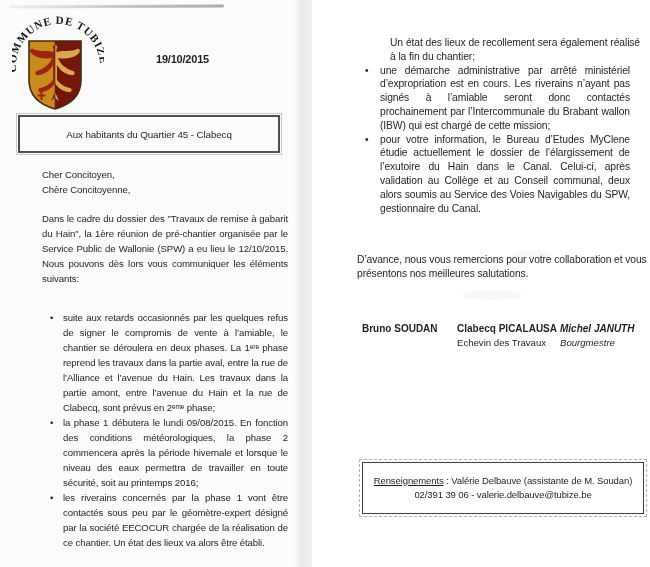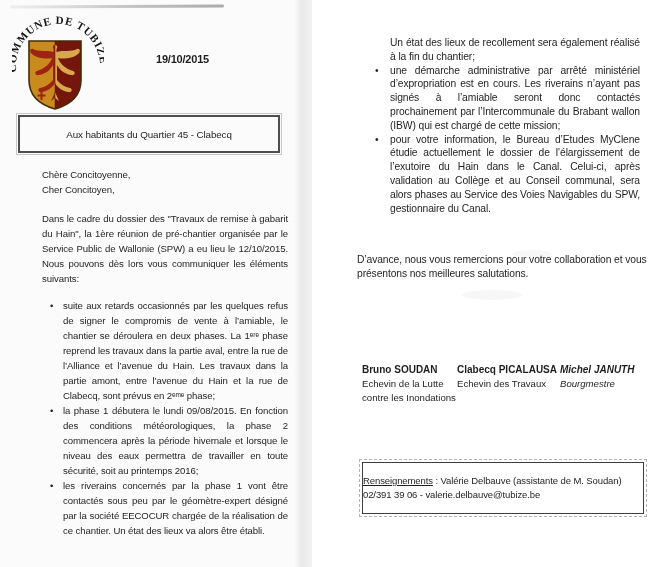--- a/index.html
+++ b/index.html
@@ -30,44 +30,44 @@
   .banner{
     position:absolute;left:18px;top:115px;width:258px;height:34px;
     border:2px solid #4e4e4e;outline:1px solid #c9c9c9;outline-offset:1px;
     display:flex;align-items:center;justify-content:center;background:transparent;
   }
   .banner-text{font-size:9.8px;font-weight:normal;letter-spacing:-.1px;white-space:nowrap;}
 
   .lp-body{position:absolute;left:42px;top:167px;width:246px;font-size:9.6px;line-height:15px;letter-spacing:-.1px;}
   .sal{margin:0;}
   .intro{margin:14px 0 0 0;text-align:justify;}
-  .blist{margin:12px 0 0 0;padding:0 0 0 21px;list-style:none;text-align:justify;}
+  .blist{margin:24px 0 0 0;padding:0 0 0 21px;list-style:none;text-align:justify;}
   .blist li{position:relative;margin:0;}
   .blist li::before{content:"\2022";position:absolute;left:-13px;top:0;}
 
   
   .page-right{position:absolute;left:312px;top:0;width:338px;height:542px;background:#fff;}
   .rp-body{position:absolute;left:45px;top:36px;width:292px;font-size:10.3px;line-height:13.8px;letter-spacing:-.1px;}
   .cont{margin:0 0 0 33px;width:250px;text-align:justify;}
   .rlist{margin:0;padding:0;list-style:none;}
-  .rlist li{position:relative;margin-left:33px;width:250px;text-align:justify;}
+  .rlist li{position:relative;margin-left:23px;width:250px;text-align:justify;}
   .rlist li::before{content:"\2022";position:absolute;left:-15px;top:0;}
   .closing{margin:38px 12px 0 0;width:290px;}
 
   .sigs{position:absolute;left:50px;top:322px;display:flex;}
   .sig{font-size:9.6px;line-height:13.8px;}
-  .sig .name{font-weight:bold;font-size:10px;margin-top:41px;}
+  .sig .name{font-weight:bold;font-size:10px;}
   .sig.w1{width:95px;}
   .sig.w2{width:103px;}
   .sig.w3{width:90px;font-style:italic;}
 
   .info-box{
     position:absolute;left:50px;top:462px;width:282px;height:52px;box-sizing:border-box;
     border:1.5px solid #3f3f3f;outline:1px dashed #b3b3b3;outline-offset:2px;
-    display:flex;flex-direction:column;align-items:flex-start;justify-content:center;
+    display:flex;flex-direction:column;align-items:center;justify-content:center;
     font-size:9.5px;line-height:14.5px;text-align:center;letter-spacing:-.1px;
   }
   .info-line{white-space:nowrap;}
   .info-label{text-decoration:underline;}
 
   .smudge{position:absolute;background:#8a8a8a;border-radius:50%;opacity:.07;}
 </style>
 </head>
 <body>
 
@@ -112,48 +112,47 @@
 
     <div class="title-block">
       <div class="doc-date">19/10/2015</div>
     </div>
 
     <div class="banner">
       <span class="banner-text">Aux habitants du Quartier 45 - Clabecq</span>
     </div>
 
     <div class="lp-body">
+      <p class="sal">Cher Concitoyen,</p>
       <p class="sal">Chère Concitoyenne,</p>
-      <p class="sal">Cher Concitoyen,</p>
       <p class="intro">Dans le cadre du dossier des "Travaux de remise à gabarit du Hain", la 1ère réunion de pré-chantier organisée par le Service Public de Wallonie (SPW) a eu lieu le 12/10/2015. Nous pouvons dès lors vous communiquer les éléments suivants:</p>
       <ul class="blist">
         <li>suite aux retards occasionnés par les quelques refus de signer le compromis de vente à l’amiable, le chantier se déroulera en deux phases. La 1ᵉʳᵉ phase reprend les travaux dans la partie aval, entre la rue de l’Alliance et l’avenue du Hain. Les travaux dans la partie amont, entre l’avenue du Hain et la rue de Clabecq, sont prévus en 2ᵉᵐᵉ phase;</li>
         <li>la phase 1 débutera le lundi 09/08/2015. En fonction des conditions météorologiques, la phase 2 commencera après la période hivernale et lorsque le niveau des eaux permettra de travailler en toute sécurité, soit au printemps 2016;</li>
         <li>les riverains concernés par la phase 1 vont être contactés sous peu par le géomètre-expert désigné par la société EECOCUR chargée de la réalisation de ce chantier. Un état des lieux va alors être établi.</li>
       </ul>
     </div>
   </div>
 
   <div class="page-right">
     <div class="rp-body">
       <p class="cont">Un état des lieux de recollement sera également réalisé à la fin du chantier;</p>
       <ul class="rlist">
         <li>une démarche administrative par arrêté ministériel d’expropriation est en cours. Les riverains n’ayant pas signés à l’amiable seront donc contactés prochainement par l’Intercommunale du Brabant wallon (IBW) qui est chargé de cette mission;</li>
-        <li>pour votre information, le Bureau d’Etudes MyClene étudie actuellement le dossier de l’élargissement de l’exutoire du Hain dans le Canal. Celui-ci, après validation au Collège et au Conseil communal, sera alors phases au Service des Voies Navigables du SPW, gestionnaire du Canal.</li>
+        <li>pour votre information, le Bureau d’Etudes MyClene étudie actuellement le dossier de l’élargissement de l’exutoire du Hain dans le Canal. Celui-ci, après validation au Collège et au Conseil communal, deux alors soumis au Service des Voies Navigables du SPW, gestionnaire du Canal.</li>
       </ul>
       <p class="closing">D’avance, nous vous remercions pour votre collaboration et vous présentons nos meilleures salutations.</p>
     </div>
 
     <div class="smudge" style="left:150px;top:290px;width:60px;height:10px;"></div>
     <div class="smudge" style="left:200px;top:250px;width:40px;height:8px;"></div>
 
     <div class="sigs">
       <div class="sig w1">
         <div class="name">Bruno SOUDAN</div>
-        <div class="role">Echevin de la Lutte contre les Inondations</div>
       </div>
       <div class="sig w2">
         <div class="name">Clabecq PICALAUSA</div>
         <div class="role">Echevin des Travaux</div>
       </div>
       <div class="sig w3">
         <div class="name">Michel JANUTH</div>
         <div class="role">Bourgmestre</div>
       </div>
     </div>

